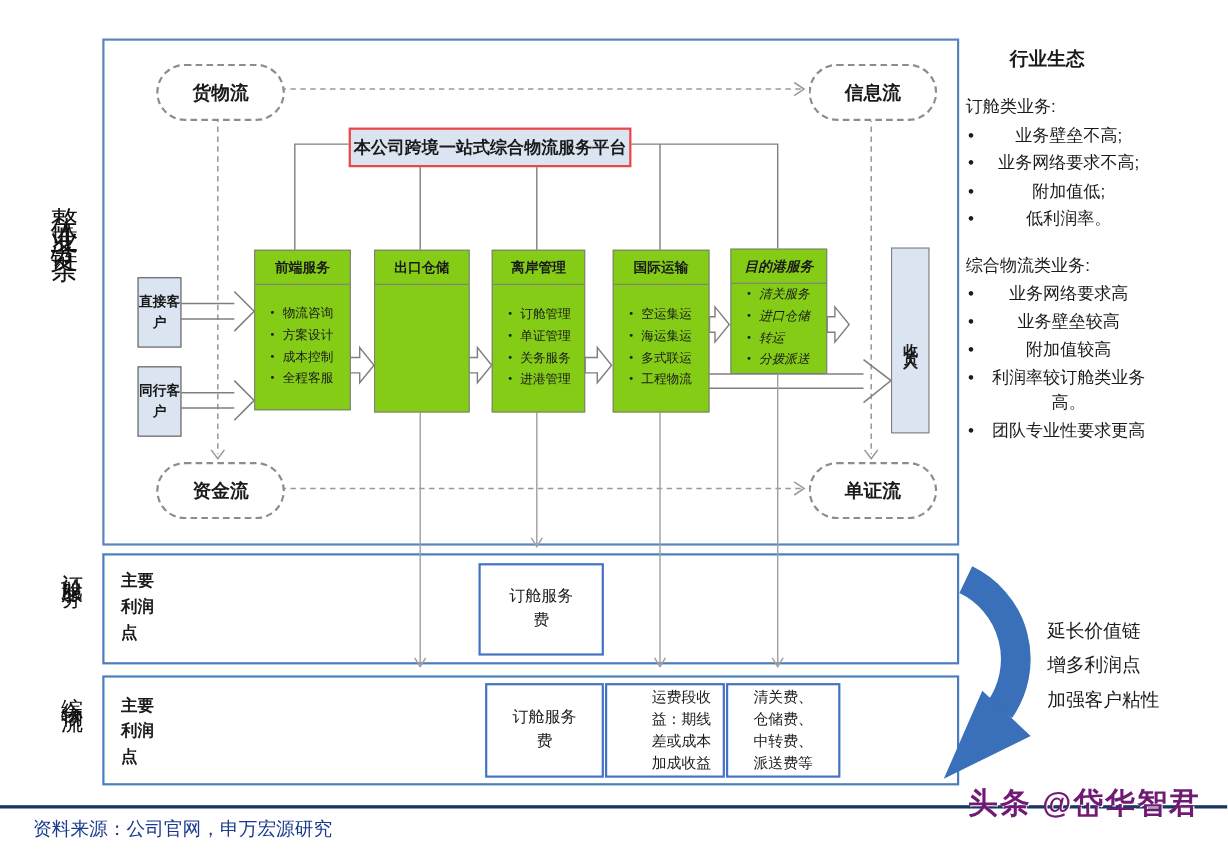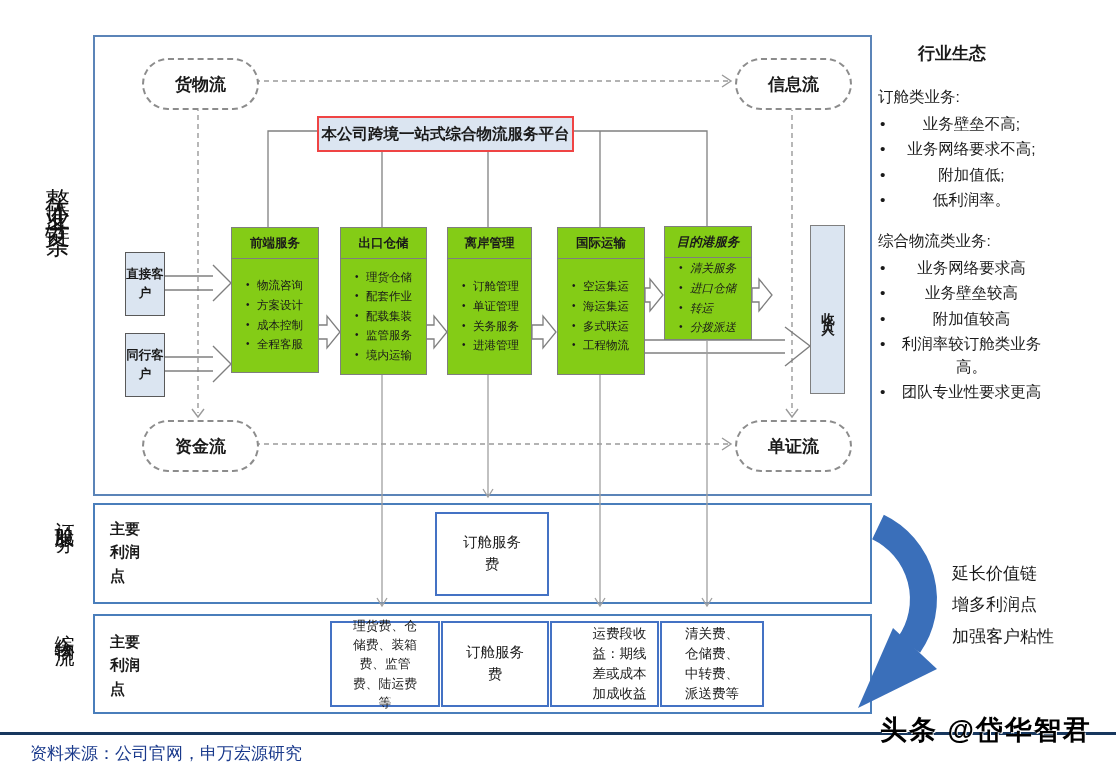--- a/index.html
+++ b/index.html
@@ -44,21 +44,21 @@
   
   .profit-label{position:absolute;left:110px;width:34px;font-size:15px;line-height:1.55;z-index:3;font-weight:bold;}
   .feebox{position:absolute;background:#fff;border:2px solid #4472c4;display:flex;align-items:center;
         justify-content:center;text-align:center;z-index:3;}
   .feebox .inner{line-height:1.5;}
   
   .value-note{position:absolute;left:952px;top:558px;font-size:17px;line-height:1.85;z-index:3;}
   
   .rule{position:absolute;left:0;top:732px;width:1116px;height:3px;background:#17375e;z-index:2;}
   .source{position:absolute;left:30px;top:742px;font-size:17px;color:#1a3a8c;z-index:3;}
-  .watermark{position:absolute;left:880px;top:712px;font-size:27px;font-weight:bold;color:#000000;
+  .watermark{position:absolute;left:880px;top:712px;font-size:27px;font-weight:bold;color:#701a75;
         letter-spacing:2px;z-index:4;text-shadow:1px 1px 0 #ffffff;}
   svg.overlay{position:absolute;left:0;top:0;z-index:2;}
 </style>
 </head>
 <body>
 
 <div class="canvas">
 
   <div class="frame" style="left:93px;top:35px;width:775px;height:457px;"></div>
   <div class="frame" style="left:93px;top:503px;width:775px;height:97px;border-color:#4a7ebb;"></div>
@@ -147,27 +147,20 @@
     <div class="hd">前端服务</div>
     <ul>
       <li>物流咨询</li>
       <li>方案设计</li>
       <li>成本控制</li>
       <li>全程客服</li>
     </ul>
   </div>
   <div class="col" style="left:340px;top:227px;width:85px;height:146px;">
     <div class="hd">出口仓储</div>
-    <ul>
-      <li>理货仓储</li>
-      <li>配套作业</li>
-      <li>配载集装</li>
-      <li>监管服务</li>
-      <li>境内运输</li>
-    </ul>
   </div>
   <div class="col" style="left:447px;top:227px;width:83px;height:146px;">
     <div class="hd">离岸管理</div>
     <ul>
       <li>订舱管理</li>
       <li>单证管理</li>
       <li>关务服务</li>
       <li>进港管理</li>
     </ul>
   </div>
@@ -212,23 +205,20 @@
       <li>团队专业性要求更高</li>
     </ul>
   </div>
 
   <div class="profit-label" style="top:517px;">主要利润点</div>
   <div class="feebox" style="left:435px;top:512px;width:110px;height:80px;font-size:14.5px;">
     <div class="inner" style="width:62px;">订舱服务费</div>
   </div>
 
   <div class="profit-label" style="top:630px;">主要利润点</div>
-  <div class="feebox" style="left:330px;top:621px;width:106px;height:82px;font-size:12.8px;">
-    <div class="inner" style="width:70px;">理货费、仓储费、装箱费、监管费、陆运费等</div>
-  </div>
   <div class="feebox" style="left:441px;top:621px;width:104px;height:82px;font-size:14.5px;">
     <div class="inner" style="width:62px;">订舱服务费</div>
   </div>
   <div class="feebox" style="left:550px;top:621px;width:105px;height:82px;font-size:13.5px;">
     <div class="inner" style="width:60px;text-align:left;margin-left:36px;">运费段收益：期线差或成本加成收益</div>
   </div>
   <div class="feebox" style="left:660px;top:621px;width:100px;height:82px;font-size:13.5px;">
     <div class="inner" style="width:58px;">清关费、仓储费、中转费、派送费等</div>
   </div>
 

